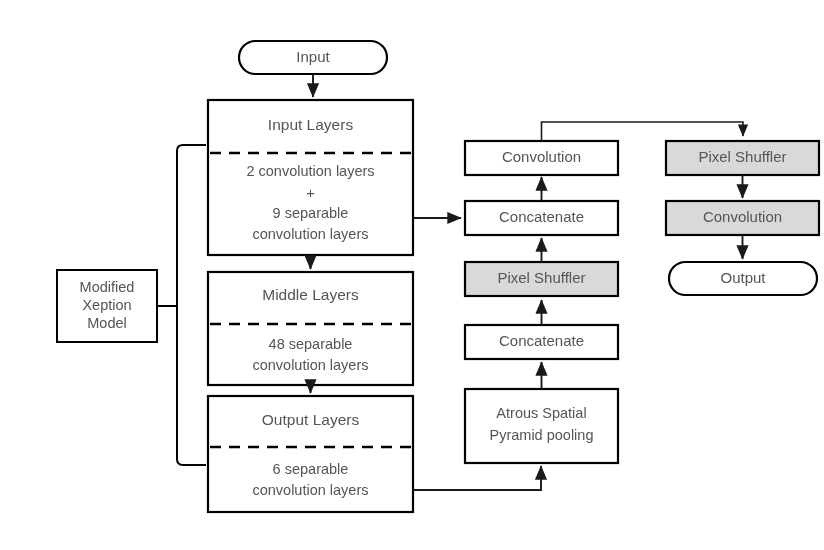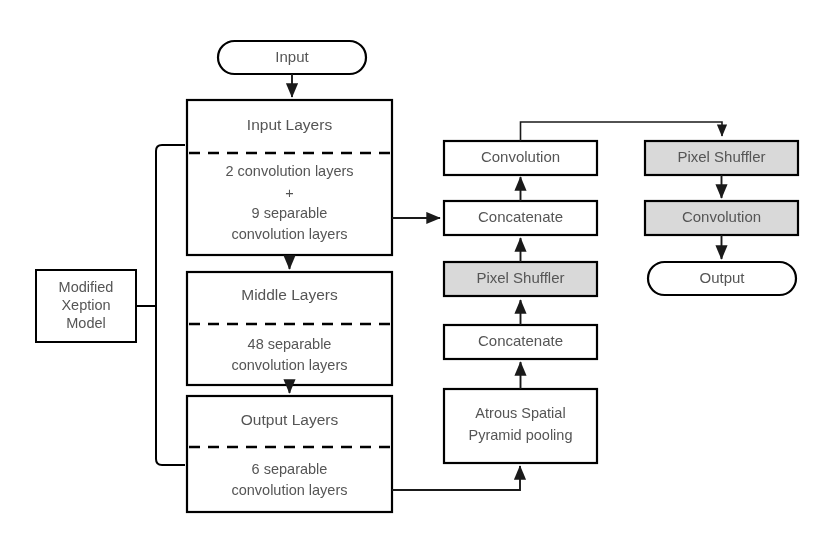--- a/index.html
+++ b/index.html
@@ -10,20 +10,21 @@
   body {
     width: 824px;
     height: 550px;
     font-family: "Liberation Sans", sans-serif;
     overflow: hidden;
   }
   #diagram-root {
     position: relative;
     width: 672px;
     height: 550px;
+    padding-left: 21px;
   }
   svg.flow {
     display: block;
     width: 824px;
     height: 550px;
   }
   .node-box {
     fill: #ffffff;
     stroke: #000000;
     stroke-width: 2.2;

